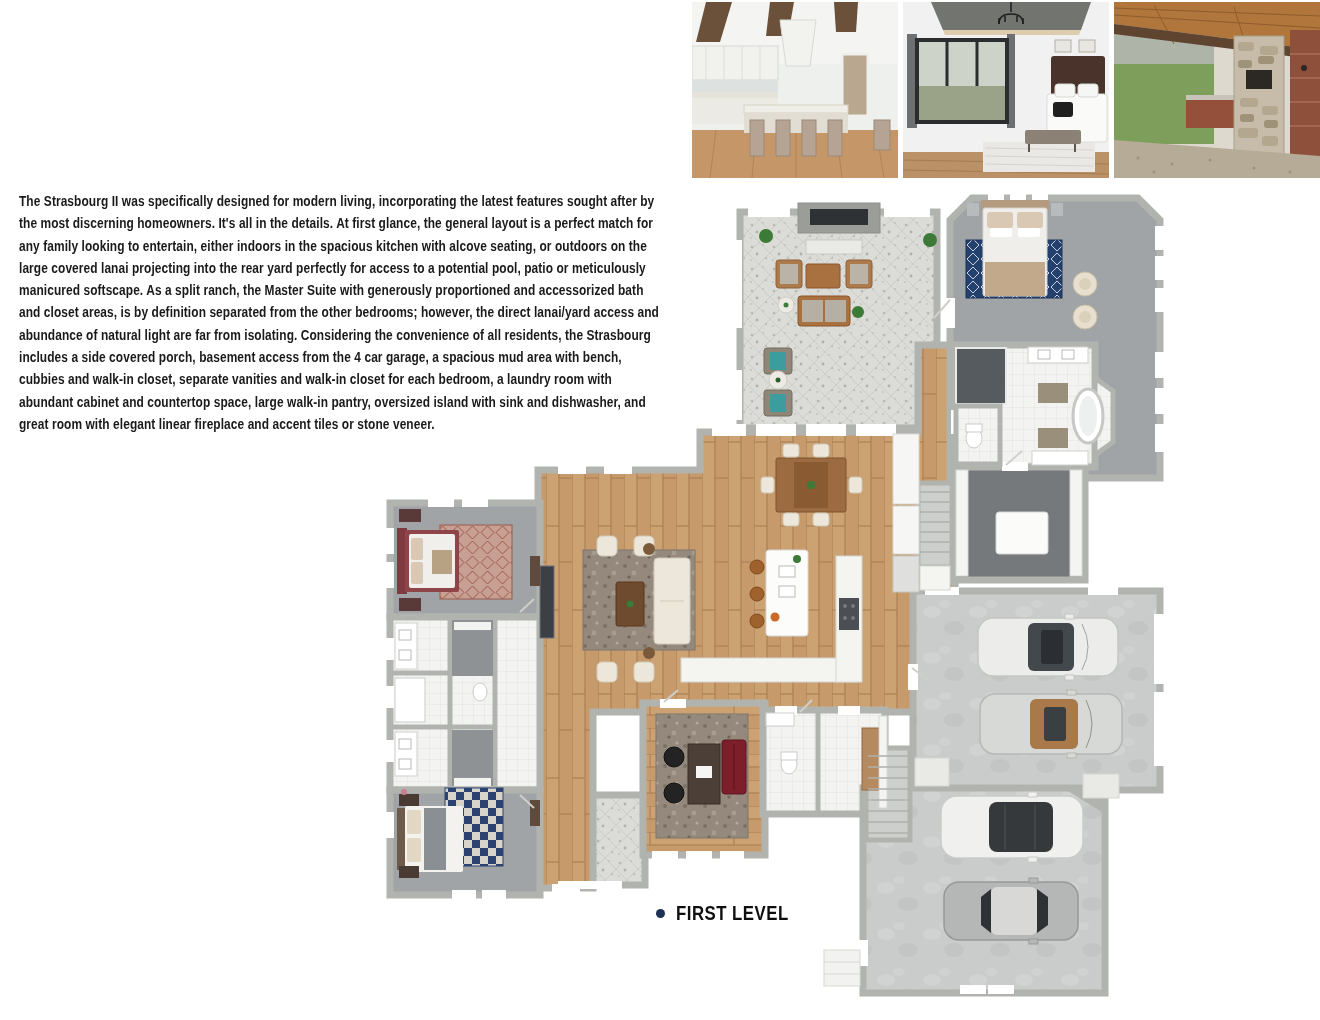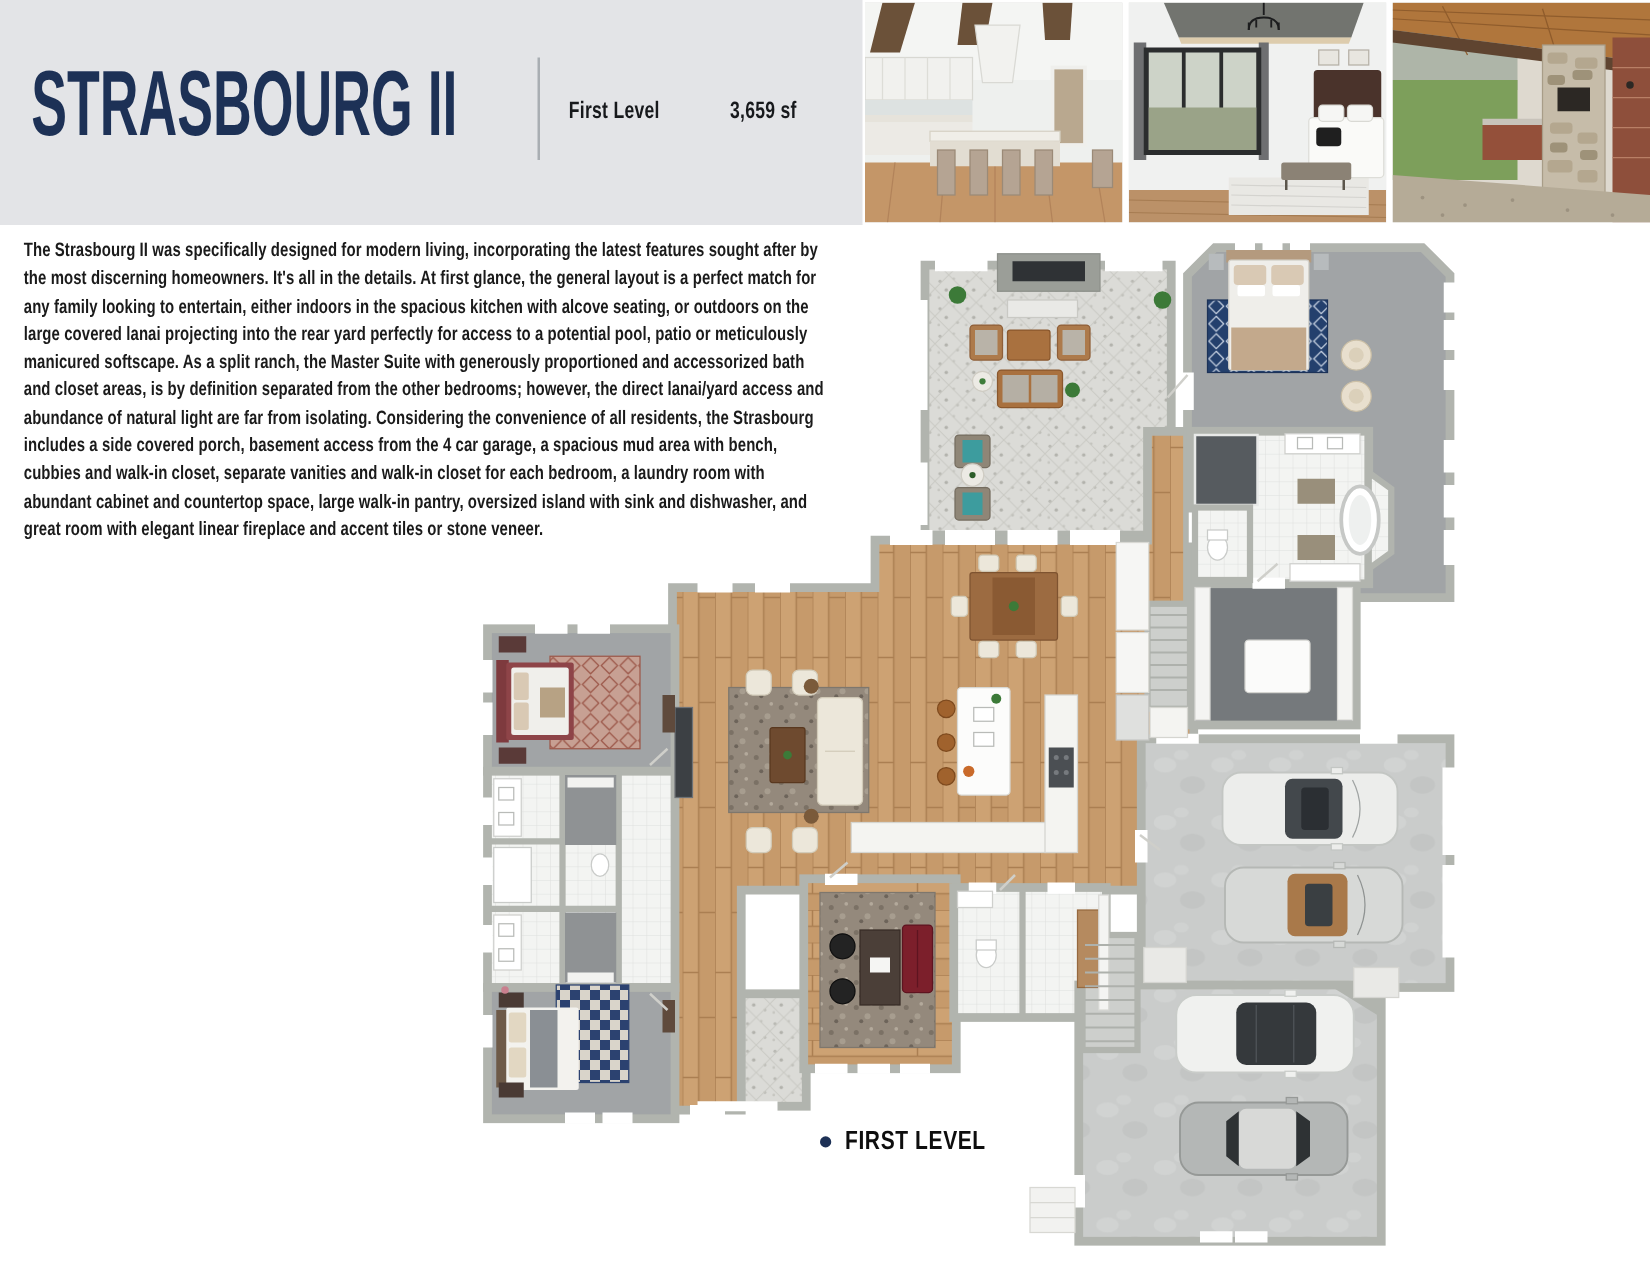--- a/index.html
+++ b/index.html
@@ -42,26 +42,20 @@
   .wm-roof{position:absolute;right:58px;top:-9px;}
   .wm-mi{font-size:21px;font-style:italic;font-weight:bold;}
   .wm-real{font-size:26px;font-weight:bold;letter-spacing:1px;}
   .wm-source{font-size:21px;font-weight:bold;letter-spacing:.5px;}
 </style>
 </head>
 <body>
 
 <div class="page">
 
-  <div class="header-band">
-    <div class="plan-title">STRASBOURG II</div>
-    <div class="hdivider"></div>
-    <div class="hmeta level">First Level</div>
-    <div class="hmeta sf">3,659 sf</div>
-  </div>
 
   <div class="photo-strip">
     <div class="photo">
       <svg viewBox="0 0 206 176">
         <rect width="206" height="176" fill="#eef0ee"></rect>
         <rect width="206" height="62" fill="#f4f5f3"></rect>
         <polygon points="14,0 40,0 28,40 4,40" fill="#6b5139"></polygon>
         <polygon points="78,0 102,0 96,34 74,34" fill="#6b5139"></polygon>
         <polygon points="142,0 166,0 164,30 144,30" fill="#6b5139"></polygon>
         <polygon points="88,18 124,18 118,64 94,64" fill="#f2f2ef" stroke="#d9d9d4"></polygon>

